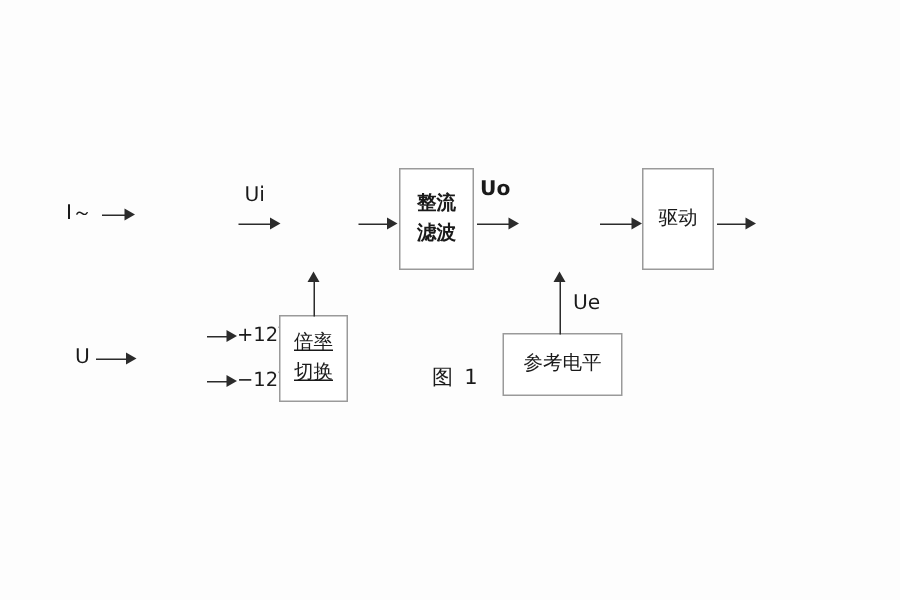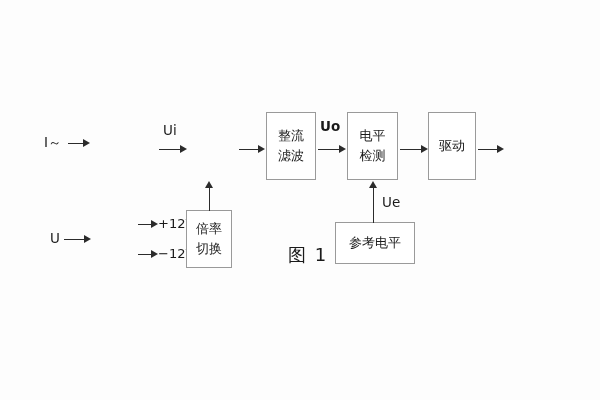--- a/index.html
+++ b/index.html
@@ -42,21 +42,21 @@
     font-size: 13px;
     white-space: nowrap;
     line-height: 1;
   }
   .label.sig {
     font-size: 13.5px;
   }
   .caption {
     position: absolute;
     color: #1a1a1a;
-    font-size: 18px;
+    font-size: 14px;
     white-space: nowrap;
     letter-spacing: 1.5px;
   }
   
   .conn {
     position: absolute;
   }
   .conn .shaft-h {
     position: absolute;
     height: 0;
@@ -107,35 +107,31 @@
     <div class="shaft-h" style="width:22px;"></div>
     <div class="arrowhead-r" style="left:21px;"></div>
   </div>
 
 
   <div class="conn" style="left:239px; top:142px; width:28px; height:14px;">
     <div class="shaft-h" style="width:20px;"></div>
     <div class="arrowhead-r" style="left:19px;"></div>
   </div>
 
-  <div class="block" style="left:266px; top:112px; width:50px; height:68px;">
+  <div class="block" style="left:266px; top:112px; width:50px; height:68px;font-weight:bold;">
     <div class="line">整流</div>
     <div class="line">滤波</div>
   </div>
 
   <div class="label sig" style="left:320px; top:120px;font-weight:bold;">Uo</div>
   <div class="conn" style="left:318px; top:142px; width:30px; height:14px;">
     <div class="shaft-h" style="width:22px;"></div>
     <div class="arrowhead-r" style="left:21px;"></div>
   </div>
 
-  <div class="block" style="left:347px; top:112px; width:51px; height:68px;">
-    <div class="line">电平</div>
-    <div class="line">检测</div>
-  </div>
 
   <div class="conn" style="left:400px; top:142px; width:30px; height:14px;">
     <div class="shaft-h" style="width:22px;"></div>
     <div class="arrowhead-r" style="left:21px;"></div>
   </div>
 
   <div class="block" style="left:428px; top:112px; width:48px; height:68px;">
     <div class="line">驱动</div>
   </div>
 
@@ -158,21 +154,21 @@
     <div class="arrowhead-r" style="left:13px;"></div>
   </div>
   <div class="label" style="left:158px; top:217px;">+12V</div>
 
   <div class="conn" style="left:138px; top:248px; width:24px; height:12px;">
     <div class="shaft-h" style="width:14px;"></div>
     <div class="arrowhead-r" style="left:13px;"></div>
   </div>
   <div class="label" style="left:158px; top:247px;">−12V</div>
 
-  <div class="block" style="left:186px; top:210px; width:46px; height:58px;">
+  <div class="block" style="left:186px; top:210px; width:46px; height:58px;text-decoration:underline;">
     <div class="line">倍率</div>
     <div class="line">切换</div>
   </div>
 
   <div class="conn" style="left:203px; top:181px; width:12px; height:30px;">
     <div class="shaft-v" style="top:6px; height:24px;"></div>
     <div class="arrowhead-u" style="top:0;"></div>
   </div>
 
   <div class="block" style="left:335px; top:222px; width:80px; height:42px;">

